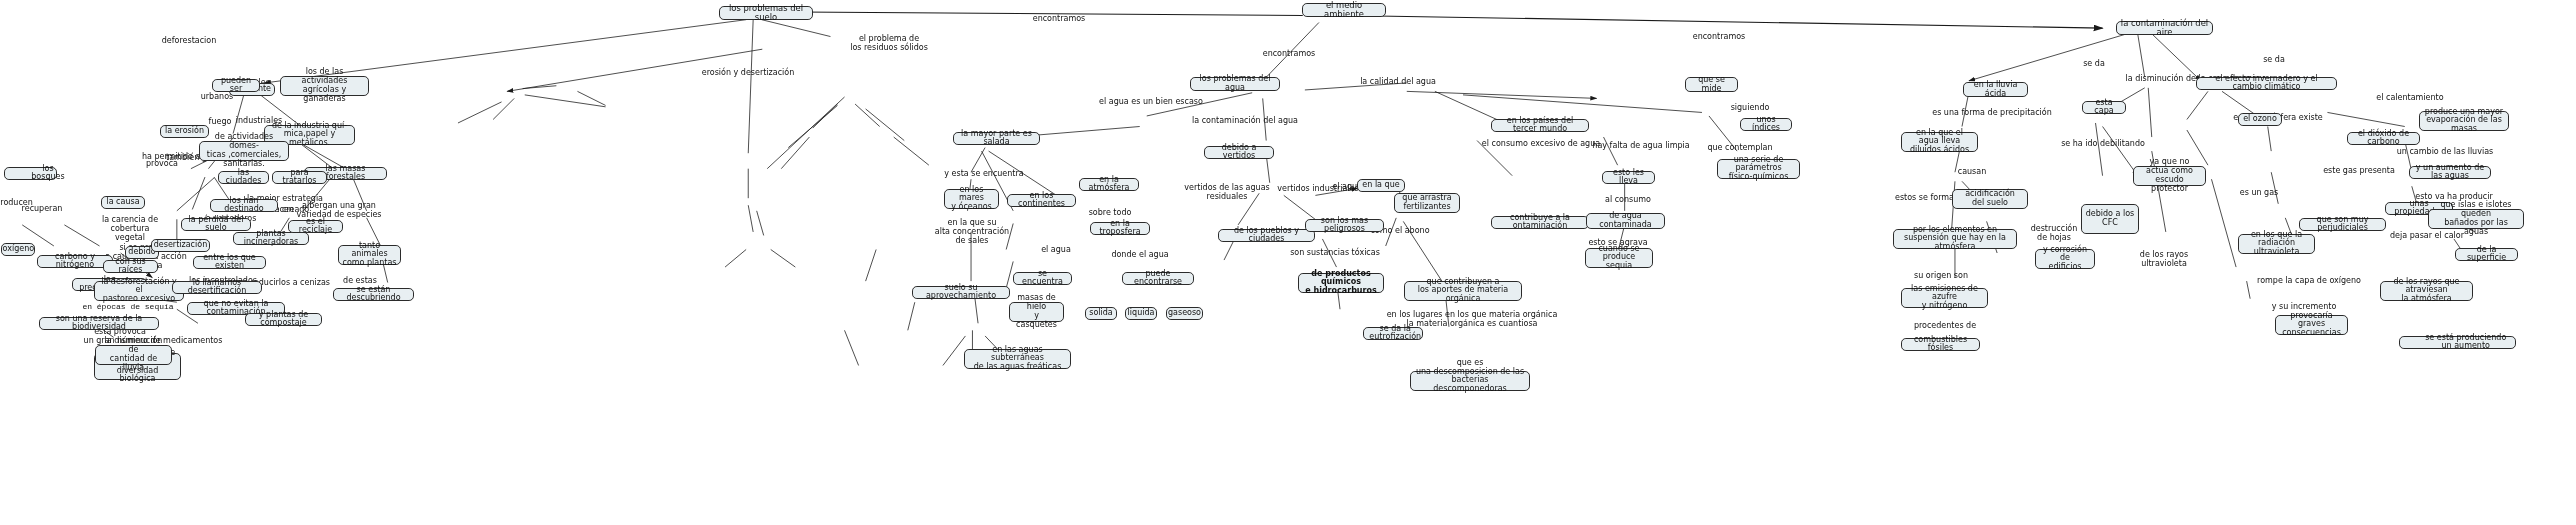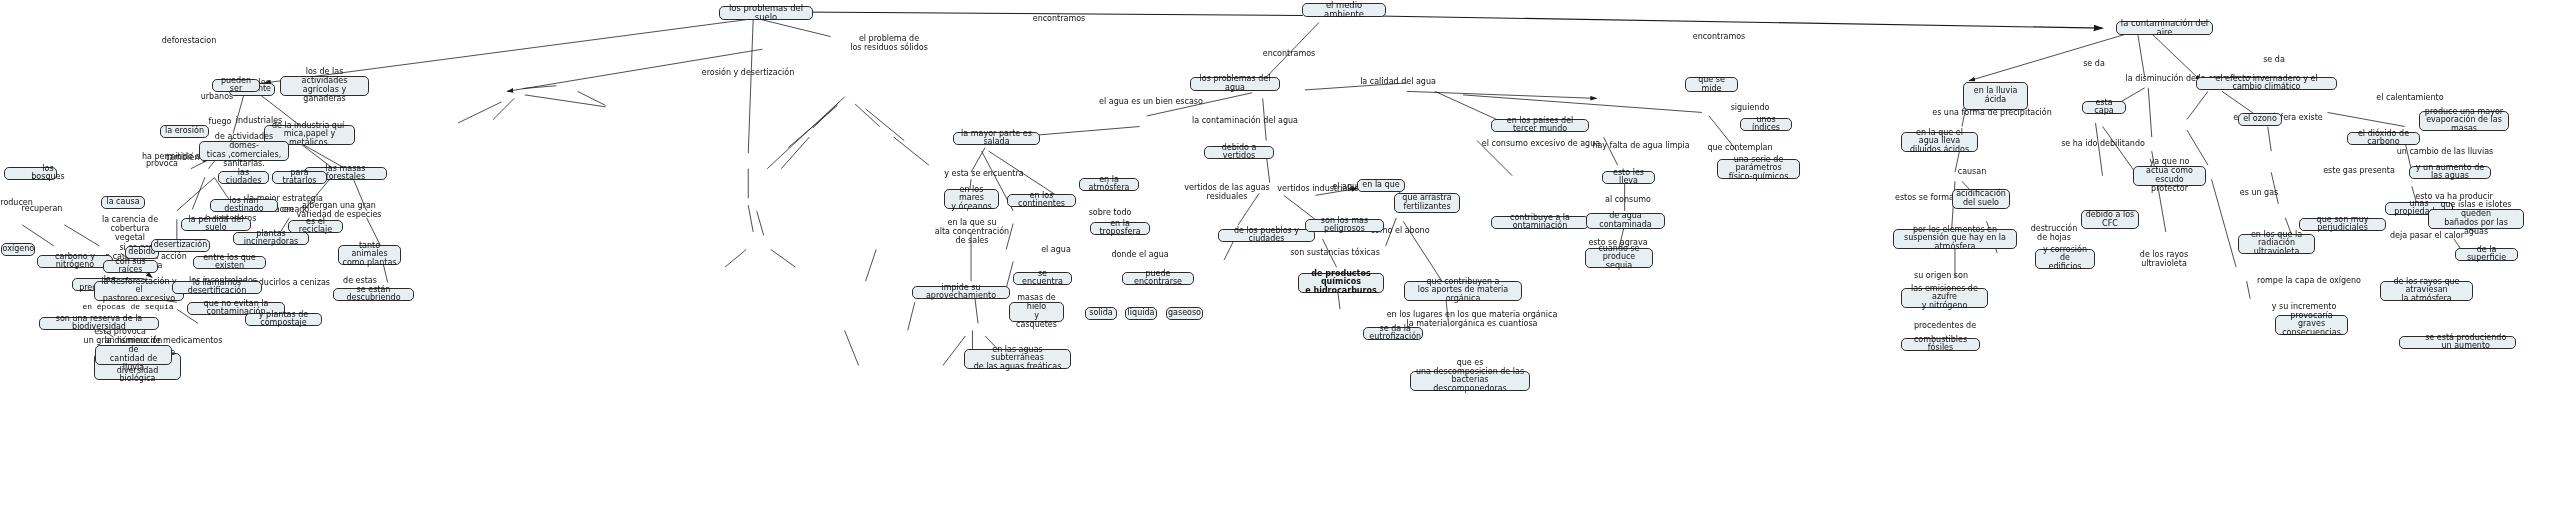--- a/index.html
+++ b/index.html
@@ -294,21 +294,21 @@
   <div class="node" style="left:1079px;top:178px;width:60px;height:12.7px;">en la atmósfera</div>
   <div class="lbl" style="left:1110px;top:213px;">sobre todo</div>
   <div class="node" style="left:1090px;top:222px;width:60px;height:12.7px;">en la troposfera</div>
   <div class="lbl" style="left:972px;top:232px;">en la que su
 alta concentración
 de sales</div>
   <div class="lbl" style="left:1056px;top:250px;">el agua</div>
   <div class="lbl" style="left:1140px;top:255px;">donde el agua</div>
   <div class="node" style="left:1013px;top:272px;width:59px;height:12.7px;">se encuentra</div>
   <div class="node" style="left:1122px;top:272px;width:72px;height:12.7px;">puede encontrarse</div>
-  <div class="node" style="left:912px;top:286px;width:98px;height:12.7px;">impide su aprovechamiento</div>
+  <div class="node" style="left:912px;top:286px;width:98px;height:12.7px;">suelo su aprovechamiento</div>
   <div class="node" style="left:1009px;top:302px;width:55px;height:19.7px;">masas de  hielo
 y casquetes</div>
   <div class="node" style="left:1085px;top:307px;width:32px;height:12.7px;">solida</div>
   <div class="node" style="left:1125px;top:307px;width:32px;height:12.7px;">liquida</div>
   <div class="node" style="left:1166px;top:307px;width:37px;height:12.7px;">gaseoso</div>
   <div class="node" style="left:964px;top:349px;width:107px;height:19.7px;">en las aguas subterráneas
 de las aguas freáticas</div>
 
   <div class="node" style="left:1204px;top:146px;width:70px;height:12.7px;">debido a vertidos</div>
   <div class="lbl" style="left:1227px;top:193px;">vertidos de las aguas
@@ -349,45 +349,45 @@
   <div class="lbl" style="left:1750px;top:108px;">siguiendo</div>
   <div class="node" style="left:1740px;top:118px;width:52px;height:12.7px;">unos índices</div>
   <div class="lbl" style="left:1740px;top:148px;">que contemplan</div>
   <div class="node" style="left:1717px;top:159px;width:83px;height:19.7px;">una serie de parámetros
 físico-químicos</div>
 
   <div class="lbl" style="left:2094px;top:64px;">se da</div>
   <div class="lbl" style="left:2196px;top:79px;">la disminución de la capa de ozono</div>
   <div class="lbl" style="left:2274px;top:60px;">se da</div>
 
-  <div class="node" style="left:1963px;top:82px;width:65px;height:28px;">en la lluvia ácida</div>
+  <div class="node" style="left:1963px;top:82px;width:65px;height:15px;">en la lluvia ácida</div>
   <div class="lbl" style="left:1992px;top:113px;">es una forma de precipitación</div>
   <div class="node" style="left:1901px;top:132px;width:77px;height:19.7px;">en la que el agua lleva
 diluidos ácidos</div>
   <div class="lbl" style="left:1948px;top:172px;padding-left:48px;">causan</div>
   <div class="lbl" style="left:1927px;top:198px;">estos se forman</div>
-  <div class="node" style="left:1952px;top:189px;width:58px;height:19.7px;">acidificación
+  <div class="node" style="left:1952px;top:189px;width:76px;height:19.7px;">acidificación
 del suelo</div>
   <div class="lbl" style="left:2054px;top:234px;">destrucción
 de hojas</div>
   <div class="node" style="left:2035px;top:249px;width:60px;height:19.7px;">y corrosión de
 edificios</div>
   <div class="node" style="left:1893px;top:229px;width:124px;height:19.7px;">por los elementos en
 suspensión que hay en la atmósfera</div>
   <div class="lbl" style="left:1941px;top:276px;">su origen son</div>
   <div class="node" style="left:1901px;top:288px;width:87px;height:19.7px;">las emisiones de azufre
 y nitrógeno</div>
   <div class="lbl" style="left:1945px;top:326px;">procedentes de</div>
   <div class="node" style="left:1901px;top:338px;width:79px;height:12.7px;">combustibles fósiles</div>
 
   <div class="node" style="left:2082px;top:101px;width:44px;height:12.7px;">esta capa</div>
   <div class="lbl" style="left:2103px;top:144px;">se ha ido debilitando</div>
   <div class="node" style="left:2133px;top:166px;width:73px;height:19.7px;">ya que no actua como
 escudo protector</div>
-  <div class="node" style="left:2081px;top:210px;width:58px;height:19px;">debido a los CFC</div>
+  <div class="node" style="left:2081px;top:204px;width:58px;height:30px;">debido a los CFC</div>
   <div class="lbl" style="left:2164px;top:260px;">de los rayos
 ultravioleta</div>
 
   <div class="node" style="left:2238px;top:113px;width:44px;height:12.7px;">el ozono</div>
   <div class="lbl" style="left:2259px;top:193px;">es un gas</div>
   <div class="node" style="left:2238px;top:234px;width:77px;height:19.7px;">en los que la radiación
 ultravioleta</div>
   <div class="lbl" style="left:2309px;top:281px;">rompe la capa de oxígeno</div>
   <div class="lbl" style="left:2304px;top:307px;">y su incremento</div>
   <div class="node" style="left:2275px;top:315px;width:73px;height:19.7px;">provocaría graves

